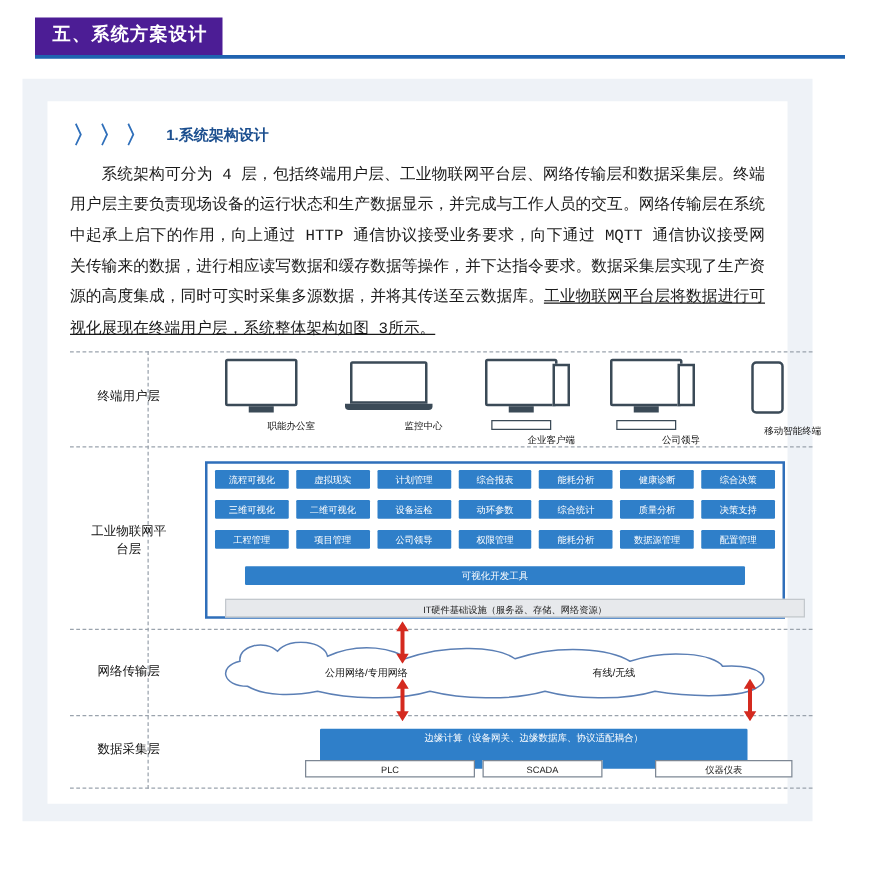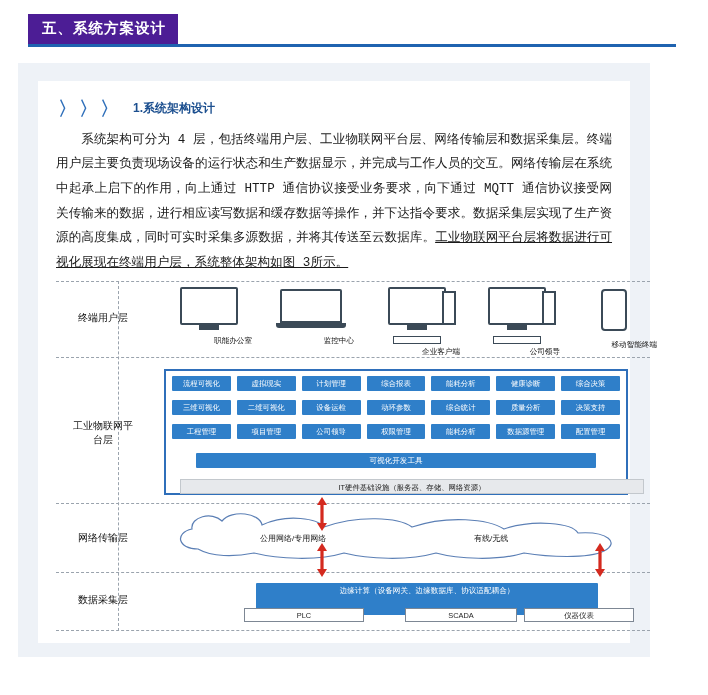--- a/index.html
+++ b/index.html
@@ -385,22 +385,22 @@
         <svg style="position:absolute; left:112px; top:232px;" width="460" height="50" viewBox="0 0 460 50">
           <path d="M30,36 C10,36 6,20 24,16 C22,4 44,-2 54,8 C64,-4 92,0 94,12 C120,0 150,6 156,14
                    C190,2 230,4 244,14 C280,2 320,6 336,16 C366,6 404,10 410,20
                    C440,18 452,30 436,38 C420,46 380,44 356,40 C330,48 290,46 268,40
                    C240,48 200,46 176,40 C150,48 110,46 86,40 C66,44 44,44 30,36 Z" fill="#ffffff" stroke="#5b7fb5" stroke-width="1.2"></path>
         </svg>
         <div class="cloud-label" style="left:204px; top:252px;">公用网络/专用网络</div>
         <div class="cloud-label" style="left:418px; top:252px;">有线/无线</div>
 
         <div class="bar-blue" style="left:200px; top:302px; width:342px;">边缘计算（设备网关、边缘数据库、协议适配耦合）</div>
-        <div class="bar-white" style="left:188px; top:327px; width:120px;">PLC</div>
-        <div class="bar-white" style="left:330px; top:327px; width:112px;margin-left:19px;">SCADA</div>
+        <div class="bar-white" style="left:188px; top:327px; width:136px;">PLC</div>
+        <div class="bar-white" style="left:330px; top:327px; width:96px;">SCADA</div>
         <div class="bar-white" style="left:468px; top:327px; width:110px;">仪器仪表</div>
 
         <svg class="arrow" style="left:260px; top:216px;" height="34" viewBox="0 0 12 34">
           <polygon points="6,0 11,8 7.6,8 7.6,26 11,26 6,34 1,26 4.4,26 4.4,8 1,8" fill="#d42a1f"></polygon>
         </svg>
         <svg class="arrow" style="left:260px; top:262px;" height="34" viewBox="0 0 12 34">
           <polygon points="6,0 11,8 7.6,8 7.6,26 11,26 6,34 1,26 4.4,26 4.4,8 1,8" fill="#d42a1f"></polygon>
         </svg>
         <svg class="arrow" style="left:538px; top:262px;" height="34" viewBox="0 0 12 34">
           <polygon points="6,0 11,8 7.6,8 7.6,26 11,26 6,34 1,26 4.4,26 4.4,8 1,8" fill="#d42a1f"></polygon>

